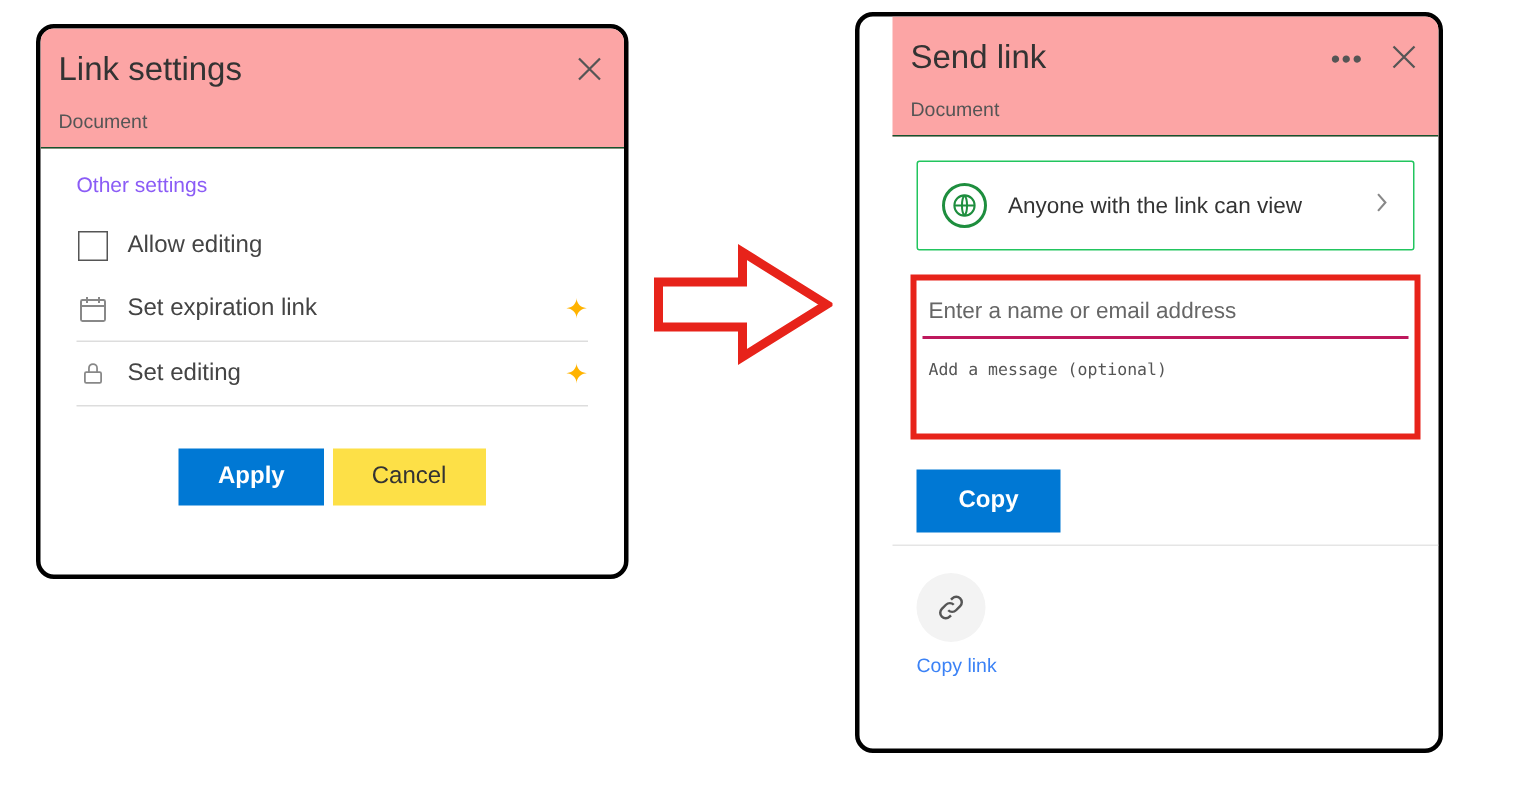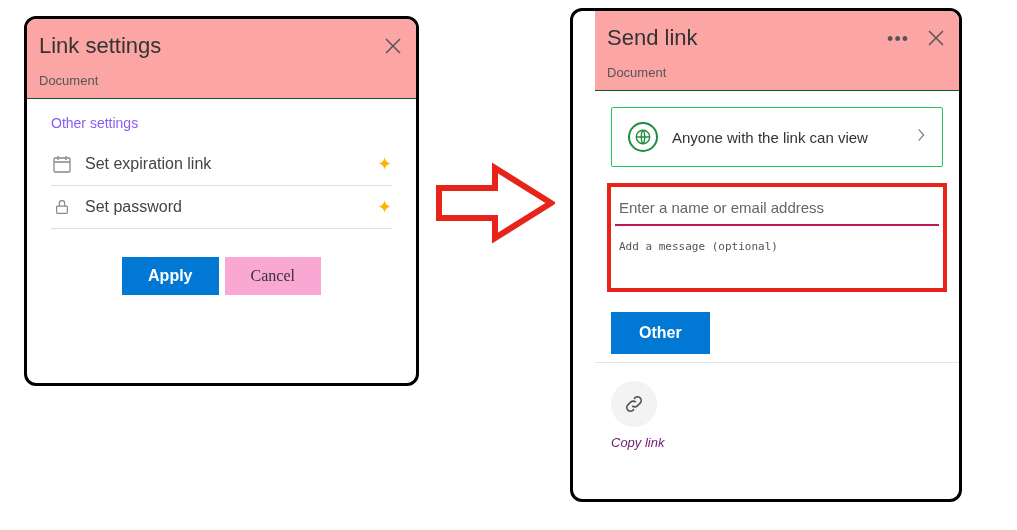--- a/index.html
+++ b/index.html
@@ -104,21 +104,21 @@
       gap: 6px;
       margin-top: 28px;
     }
     .btn {
       padding: 10px 26px;
       font-size: 16px;
       border: none;
       cursor: pointer;
     }
     .btn-primary { background: #0078d4; color: #fff; font-weight: 600; }
-    .btn-secondary { background: #f9a8d4; color: #333; font-family: Liberation Serif, serif; }
+    .btn-secondary { background: #fde047; color: #333; }
 
     
     .scope-card {
       border: 1px solid #22c55e;
       border-radius: 2px;
       margin: 16px;
       padding: 14px 16px;
       display: flex;
       align-items: center;
       cursor: pointer;
@@ -170,23 +170,22 @@
     .circle-btn {
       width: 46px; height: 46px;
       border-radius: 50%;
       background: #f3f3f3;
       display: flex; align-items: center; justify-content: center;
       cursor: pointer;
       color: #555;
     }
     .copy-lbl {
       font-size: 13px;
-      color: #701a75;
+      color: #3b82f6;
       margin-top: 8px;
-      font-style: italic;
     }
 
     
     .arrow {
       position: absolute;
       left: 435px;
       top: 160px;
       width: 120px;
       height: 86px;
     }
@@ -200,40 +199,46 @@
     <div class="dlg-subtitle">Document</div>
     <div class="close-x">
       <svg viewBox="0 0 18 18" width="18" height="18">
           <path d="M2 2 L16 16 M16 2 L2 16" stroke="#555" stroke-width="1.5" fill="none"></path>
         </svg>
     </div>
   </div>
   <div class="body-pad">
     <div class="section-hdr">Other settings</div>
 
+    <div class="row">
+      <div class="row-icon">
+          <div class="checkbox-sq"></div>
+        </div>
+      <span>Allow editing</span>
+    </div>
 
     <div class="row row-border">
       <div class="row-icon">
         <svg viewBox="0 0 20 20" width="20" height="20" stroke="#888" fill="none" stroke-width="1.3">
           <rect x="2" y="4" width="16" height="14" rx="1"></rect>
             <path d="M2 8 H18 M6 2v4 M14 2v4"></path>
         </svg>
       </div>
       <span>Set expiration link</span>
       <span class="premium-star">✦</span>
     </div>
 
     <div class="row row-border">
       <div class="row-icon">
         <svg viewBox="0 0 20 20" width="18" height="18" stroke="#888" fill="none" stroke-width="1.3">
           <rect x="4" y="9" width="12" height="8" rx="1"></rect>
             <path d="M7 9 V6 a3 3 0 0 1 6 0 v3"></path>
         </svg>
       </div>
-      <span>Set password</span>
+      <span>Set editing</span>
       <span class="premium-star">✦</span>
     </div>
 
     <div class="btn-row">
       <button class="btn btn-primary">Apply</button>
       <button class="btn btn-secondary">Cancel</button>
     </div>
   </div>
 </div>
 
@@ -267,21 +272,21 @@
         </svg>
     </span>
   </div>
 
   <div class="input-area">
     <input class="txt-in" type="text" placeholder="Enter a name or email address" style="">
     <textarea class="msg-in" placeholder="Add a message (optional)" style=""></textarea>
   </div>
 
   <div class="send-wrap">
-    <button class="btn btn-primary" style="padding:12px 28px">Other</button>
+    <button class="btn btn-primary" style="padding:12px 28px">Copy</button>
   </div>
 
   <div class="copy-section">
     <div class="circle-btn">
       <svg viewBox="0 0 24 24" width="22" height="22" stroke="#555" fill="none" stroke-width="1.8">
         <path d="M10 14a4 4 0 0 0 5.66 0l3-3a4 4 0 0 0-5.66-5.66l-1 1"></path>
         <path d="M14 10a4 4 0 0 0-5.66 0l-3 3a4 4 0 0 0 5.66 5.66l1-1"></path>
       </svg>
     </div>
     <div class="copy-lbl">Copy link</div>

